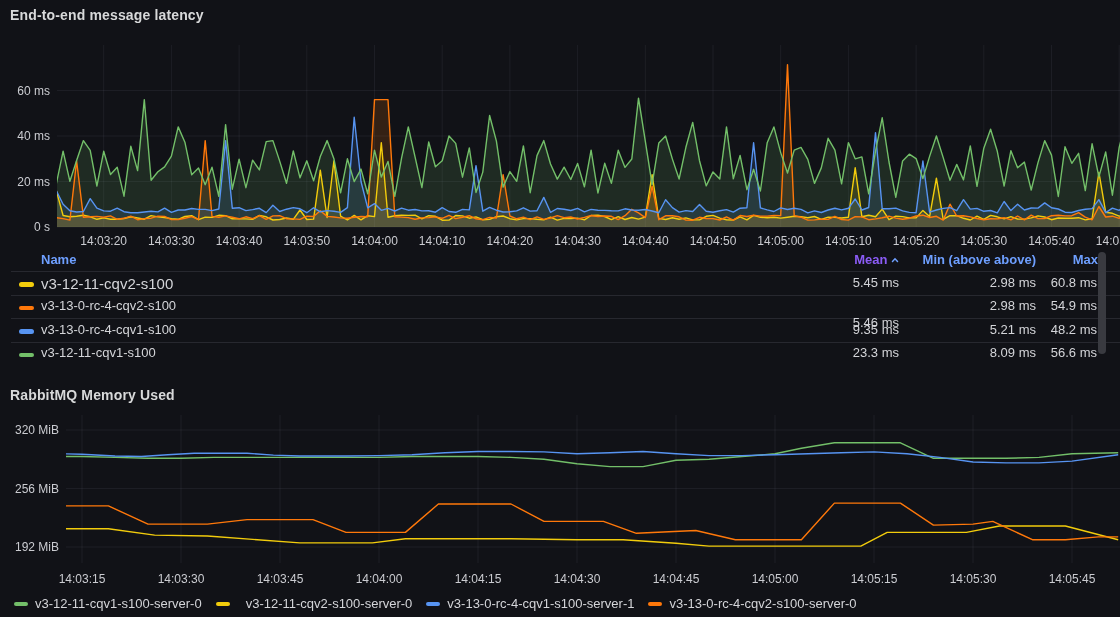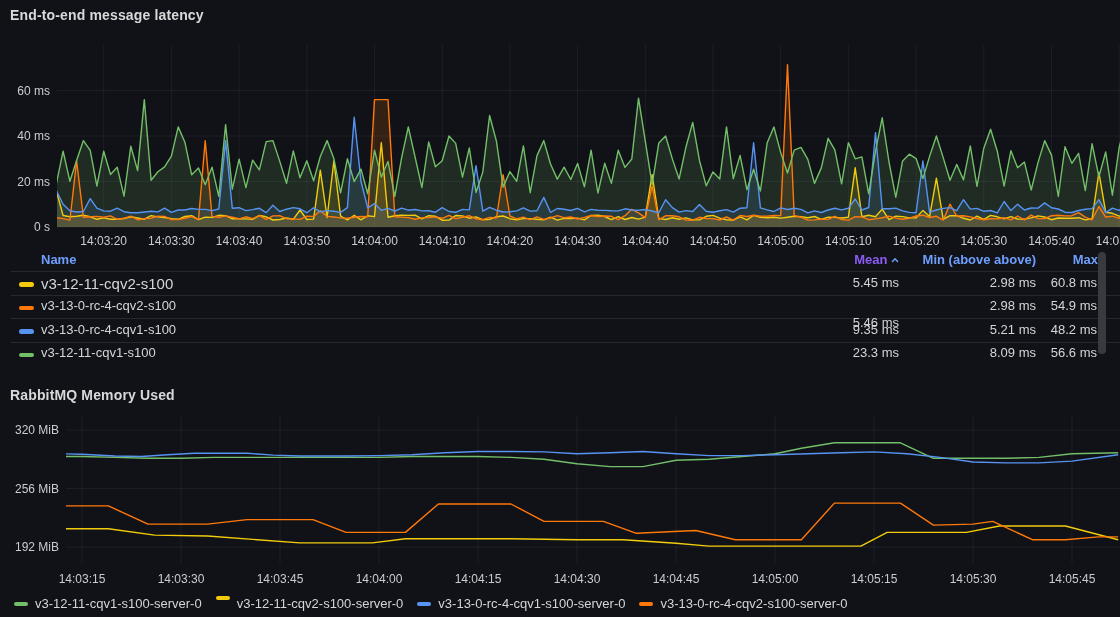--- a/index.html
+++ b/index.html
@@ -145,26 +145,26 @@
 <polyline points="62.2,148.7 108.4,148.7 154.6,155.1 207.4,156.0 299.8,162.9 372.4,162.9 405.4,158.8 511.0,158.8 577.0,159.7 623.2,159.7 676.0,163.3 709.0,166.1 860.8,166.1 887.2,152.4 966.4,152.4 999.4,146.0 1065.4,146.0 1118.2,159.7" fill="none" stroke="#f2cc0c" stroke-width="1.4" stroke-linejoin="round"></polyline>
 <polyline points="62.2,73.8 82.0,74.2 115.0,76.0 141.4,76.5 167.8,74.7 194.2,73.3 247.0,73.3 273.4,75.1 299.8,76.0 346.0,76.0 379.0,75.6 412.0,74.7 445.0,72.8 478.0,71.5 511.0,71.5 544.0,71.9 577.0,73.8 610.0,72.8 643.0,71.5 676.0,73.8 709.0,75.6 742.0,75.6 775.0,74.7 808.0,73.8 841.0,72.8 874.0,71.9 907.0,73.8 940.0,77.4 973.0,82.0 1006.0,82.9 1039.0,82.9 1072.0,81.1 1118.2,74.7" fill="none" stroke="#5794f2" stroke-width="1.4" stroke-linejoin="round"></polyline>
 <polyline points="62.2,125.9 108.4,125.9 148.0,144.1 207.4,144.1 247.0,139.6 313.0,139.6 346.0,152.4 405.4,152.4 438.4,124.0 511.0,124.0 544.0,141.4 603.4,141.4 636.4,153.3 695.8,150.5 735.4,159.7 801.4,159.7 834.4,123.1 900.4,123.1 933.4,145.1 973.0,144.1 992.8,141.4 1032.4,159.7 1065.4,159.7 1098.4,156.9 1118.2,156.9" fill="none" stroke="#ff780a" stroke-width="1.4" stroke-linejoin="round"></polyline>
 </g>
 </svg>
 <div style="position:absolute;left:14px;top:596px;display:flex;align-items:center;gap:14px">
 <span style="display:inline-flex;align-items:center;gap:7px">
         <span style="width:14px;height:4px;border-radius:2px;background:#73bf69;display:inline-block"></span>
         <span style="font-size:13px;color:#d4d5d9">v3-12-11-cqv1-s100-server-0</span>
       </span>
-<span style="display:inline-flex;align-items:flex-start;gap:7px">
+<span style="display:inline-flex;align-items:center;gap:16px">
         <span style="width:14px;height:4px;border-radius:2px;background:#f2cc0c;display:inline-block"></span>
         <span style="font-size:13px;color:#d4d5d9">v3-12-11-cqv2-s100-server-0</span>
       </span>
 <span style="display:inline-flex;align-items:center;gap:7px">
         <span style="width:14px;height:4px;border-radius:2px;background:#5794f2;display:inline-block"></span>
-        <span style="font-size:13px;color:#d4d5d9">v3-13-0-rc-4-cqv1-s100-server-0</span>
+        <span style="font-size:13px;color:#d4d5d9">v3-13-0-rc-4-cqv1-s100-server-1</span>
       </span>
 <span style="display:inline-flex;align-items:center;gap:7px">
         <span style="width:14px;height:4px;border-radius:2px;background:#ff780a;display:inline-block"></span>
         <span style="font-size:13px;color:#d4d5d9">v3-13-0-rc-4-cqv2-s100-server-0</span>
       </span>
 </div>
 </div>
 
 </body></html>

